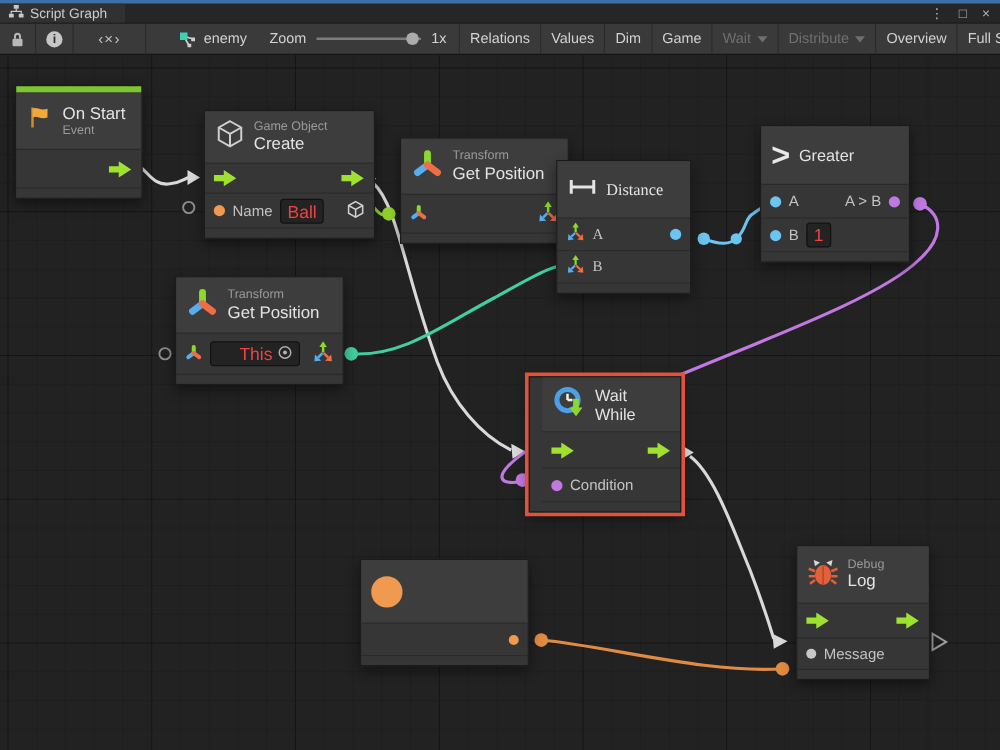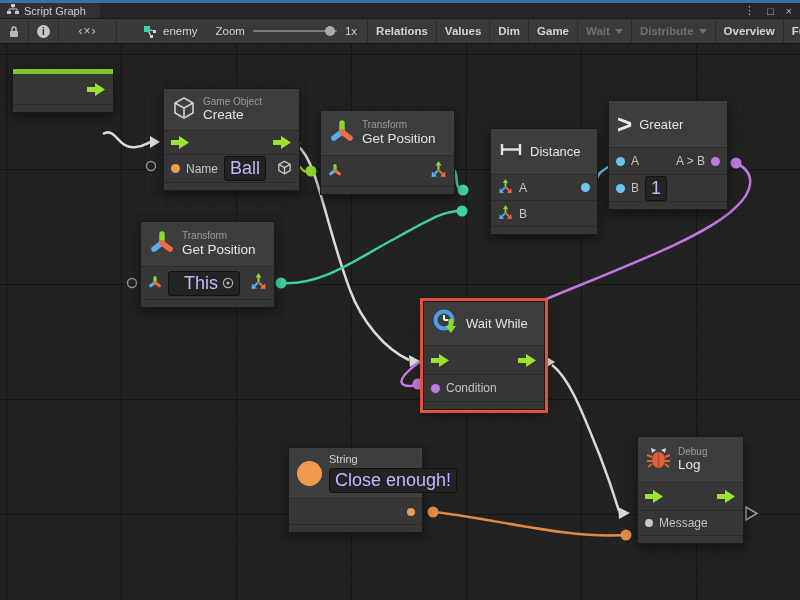--- a/index.html
+++ b/index.html
@@ -18,21 +18,21 @@
     color:#b4b4b4; font-size:11px; }
   .winctrl span { cursor:default; }
 
   .toolbar { position:absolute; left:0; top:19px; width:800px; height:25px; background:#3a3a3a;
     border-bottom:1px solid #161616; display:flex; align-items:stretch; color:#d2d2d2; font-size:11.5px; }
   .tbtn { display:flex; align-items:center; justify-content:center; padding:0 8px;
     border-right:1px solid #2c2c2c; white-space:nowrap; }
   .tbtn.left { border-right:1px solid #2c2c2c; }
   .tbtn.disabled { color:#707070; }
   .rgroup { margin-left:auto; display:flex; align-items:stretch; }
-  .rgroup .tbtn { border-left:1px solid #2c2c2c; border-right:none;font-weight:bold; }
+  .rgroup .tbtn { border-left:1px solid #2c2c2c; border-right:none; }
   .dd::after { content:""; display:inline-block; margin-left:5px; width:0; height:0;
     border-left:4px solid transparent; border-right:4px solid transparent; border-top:5px solid #6f6f6f; }
   .lockicon svg, .graphicon svg { display:block; }
   .infoicon { width:13px; height:13px; border-radius:50%; background:#c6c6c6; color:#2e2e2e;
     font-weight:bold; font-size:10px; display:flex; align-items:center; justify-content:center; }
   .codeicon { font-size:12px; letter-spacing:1px; color:#c0c0c0; }
   .zoomwrap { display:flex; align-items:center; gap:8px; padding:0 10px; }
   .ztrack { position:relative; width:84px; height:2px; background:#7d7d7d; border-radius:1px; }
   .zknob { position:absolute; top:-4px; left:72px; width:10px; height:10px; border-radius:50%; background:#ababab; }
 
@@ -55,32 +55,32 @@
   .nhead { display:flex; align-items:center; gap:7px; padding:4px 8px; background:#3d3d3d;
     border-bottom:1px solid #2a2a2a; }
   .ntitles { display:flex; flex-direction:column; line-height:1.15; }
   .ncat { font-size:10px; color:#9a9a9a; }
   .ntitle { font-size:13.5px; color:#e3e3e3; }
   .ntitle.solo { font-size:13px; }
   .nrow { display:flex; align-items:center; gap:6px; padding:0 7px; background:#363636;
     border-bottom:1px solid #2a2a2a; font-size:12px; color:#c3c3c3; }
   .nfoot { height:7px; background:#363636; }
   .evstrip { height:5px; background:var(--p-event_green); }
-  .selected { box-shadow:0 0 0 3px var(--p-selection), 0 4px 10px rgba(0,0,0,0.5); }
+  .selected { box-shadow:0 0 0 3px var(--p-selection), 0 4px 10px rgba(0,0,0,0.5);padding-left:10px; }
 
   .dot { width:9px; height:9px; border-radius:50%; flex:0 0 auto; }
   .dot.orange { background:var(--p-orange); }
   .dot.blue { background:var(--p-blue); }
   .dot.purple { background:var(--p-purple); }
   .dot.gray { background:#c8c8c8; }
   .flowarrow { flex:0 0 auto; display:flex; }
   .push { margin-left:auto; }
 
-  .field { background:#232323; border:1px solid #121212; border-radius:3px; color:#c4b5fd;
-    font-size:18px; padding:1px 5px; display:inline-flex; align-items:center; gap:4px; white-space:nowrap; }
+  .field { background:#232323; border:1px solid #121212; border-radius:3px; color:#ef4444;
+    font-size:14px; padding:1px 5px; display:inline-flex; align-items:center; gap:4px; white-space:nowrap; }
   .gt-glyph { font-size:26px; font-weight:bold; color:#e8e8e8; line-height:1; }
   .strcircle { width:25px; height:25px; border-radius:50%; background:var(--p-orange); flex:0 0 auto; }
   .outlabel { font-size:12px; color:#c3c3c3; }
 </style>
 </head>
 <body>
 
 <div class="win">
 
   <div class="topline"></div>
@@ -187,20 +187,32 @@
     <circle cx="433" cy="512" r="5.5" style="fill:var(--p-wire_orange)"></circle>
     <circle cx="626" cy="535" r="5.5" style="fill:var(--p-wire_orange)"></circle>
 
     <circle cx="151" cy="166" r="4.5" fill="none" stroke="#8f8f8f" stroke-width="1.5"></circle>
     <circle cx="132" cy="283" r="4.5" fill="none" stroke="#8f8f8f" stroke-width="1.5"></circle>
     <polygon points="746,507 746,520 757,513.5" fill="none" stroke="#a0a0a0" stroke-width="1.5"></polygon>
   </svg>
 
   <div class="node" style="left:12px; top:68px; width:102px;">
     <div class="evstrip"></div>
+    <div class="nhead" style="height:46px">
+      <span>
+        <svg width="22" height="22" viewBox="0 0 22 22">
+          <line x1="5" y1="3" x2="5" y2="19" stroke="#c98f28" stroke-width="2"></line>
+          <path d="M5 4 C9 2 11 6 17 4 L17 11 C11 13 9 9 5 11 Z" fill="#f2a93b"></path>
+        </svg>
+      </span>
+      <span class="ntitles">
+        <span class="ntitle">On Start</span>
+        <span class="ncat">Event</span>
+      </span>
+    </div>
     <div class="nrow" style="height:31px">
       <span class="flowarrow push">
         <svg width="19" height="13" viewBox="0 0 19 13">
             <path d="M0 4 h8 v-4 l10 6.5 -10 6.5 v-4 h-8 z" style="fill:var(--p-flow_green)"></path>
           </svg>
       </span>
     </div>
     <div class="nfoot"></div>
   </div>
 
@@ -273,21 +285,21 @@
           <line x1="8" y1="9.5" x2="4.5" y2="13" stroke="#56aef0" stroke-width="2"></line>
           <polygon points="1.5,16 2,10.5 7,15.5" fill="#56aef0"></polygon>
           <line x1="9" y1="9.5" x2="12.5" y2="13" stroke="#ef6d45" stroke-width="2"></line>
           <polygon points="15.5,16 15,10.5 10,15.5" fill="#ef6d45"></polygon>
         </svg>
       </span>
     </div>
     <div class="nfoot"></div>
   </div>
 
-  <div class="node" style="left:490px; top:128px; width:108px;">
+  <div class="node" style="left:445px; top:128px; width:108px;font-family:Liberation Serif, serif;">
     <div class="nhead" style="height:46px">
       <span>
         <svg width="24" height="15" viewBox="0 0 24 15">
           <line x1="3" y1="2" x2="3" y2="13" stroke="#e4e4e4" stroke-width="2.4"></line>
           <line x1="21" y1="2" x2="21" y2="13" stroke="#e4e4e4" stroke-width="2.4"></line>
           <line x1="3" y1="7.5" x2="21" y2="7.5" stroke="#e4e4e4" stroke-width="2.4"></line>
         </svg>
       </span>
       <span class="ntitle solo">Distance</span>
     </div>
@@ -413,24 +425,20 @@
     <div class="nrow" style="height:27px">
       <span class="dot purple"></span>
       <span>Condition</span>
     </div>
     <div class="nfoot"></div>
   </div>
 
   <div class="node" style="left:288px; top:447px; width:135px;">
     <div class="nhead" style="height:51px">
       <span class="strcircle"></span>
-      <span class="ntitles" style="gap:2px">
-        <span class="ncat" style="font-size:11px; color:#cfcfcf">String</span>
-        <span class="field">Close enough!</span>
-      </span>
     </div>
     <div class="nrow" style="height:26px">
       <span class="dot orange push" style="width:8px;height:8px"></span>
     </div>
     <div class="nfoot"></div>
   </div>
 
   <div class="node" style="left:637px; top:436px; width:107px;">
     <div class="nhead" style="height:46px">
       <span>

